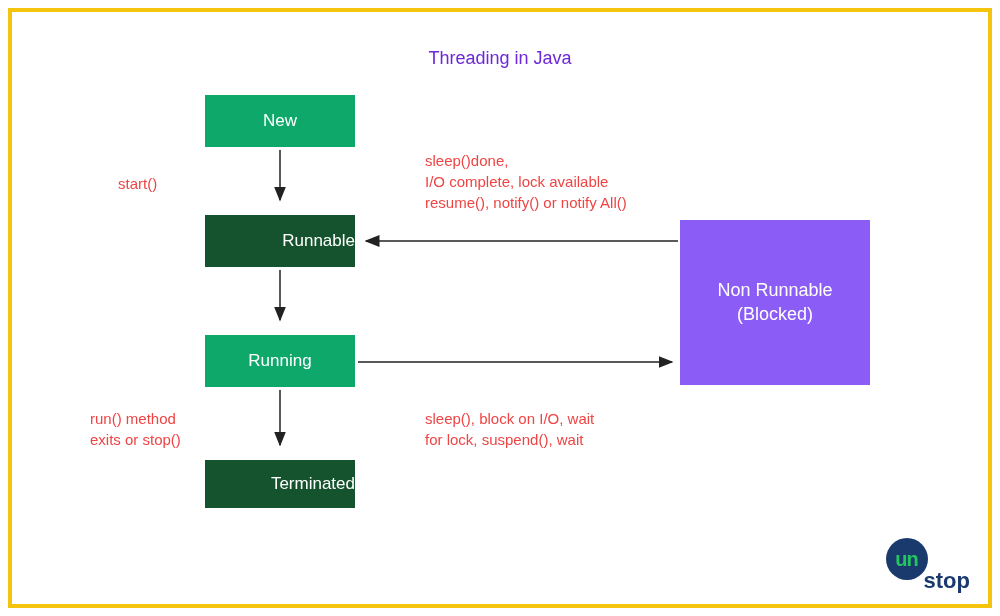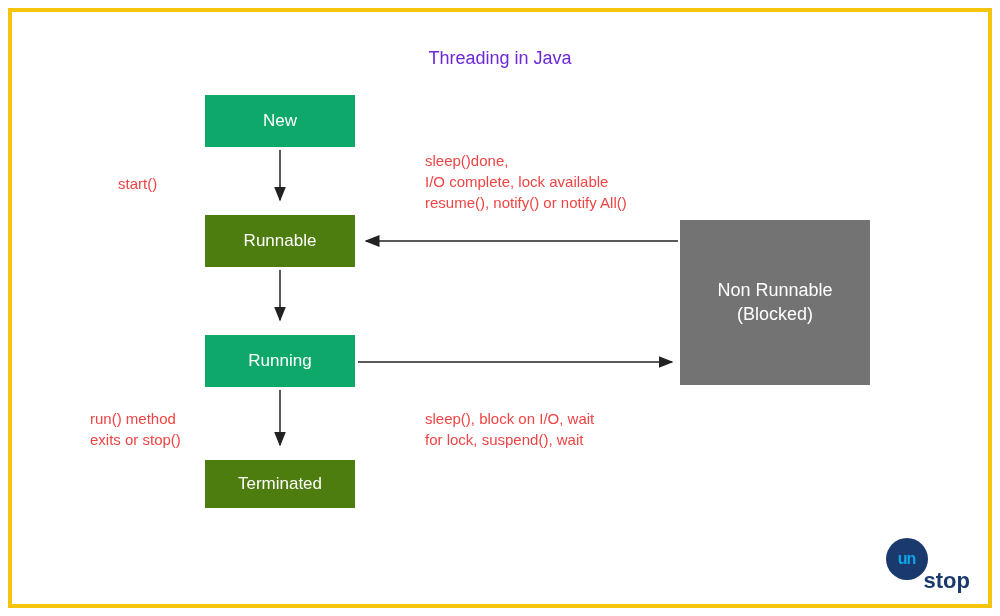--- a/index.html
+++ b/index.html
@@ -31,23 +31,23 @@
       display: flex;
       align-items: center;
       justify-content: center;
       color: #fff;
       font-size: 17px;
       font-weight: 500;
       text-align: center;
       line-height: 1.3;
     }
     .green { background: #0ea86b; }
-    .orange { background: #4d7c0f; }
+    .orange { background: #14532d; justify-content: flex-end; }
     .dark {
-      background: #737373;
+      background: #8b5cf6;
       font-size: 18px;
       padding: 8px 16px;
     }
     .label {
       position: absolute;
       font-size: 15px;
       color: #ef4444;
       line-height: 1.4;
     }
     .logo {
@@ -57,25 +57,25 @@
       display: flex;
       align-items: center;
       font-weight: bold;
       font-size: 22px;
     }
     .logo-circle {
       width: 42px;
       height: 42px;
       border-radius: 50%;
       background: #1a3a6e;
-      color: #0ea5e9;
+      color: #22c55e;
       display: flex;
       align-items: center;
       justify-content: center;
-      font-size: 16px;
+      font-size: 20px;
       letter-spacing: -1px;
       margin-right: -4px;
       z-index: 1;
     }
     .logo-text { color: #1a3a6e; margin-top: 44px; }
     svg.arrows {
       position: absolute;
       top: 0;
       left: 0;
       width: 1000px;

